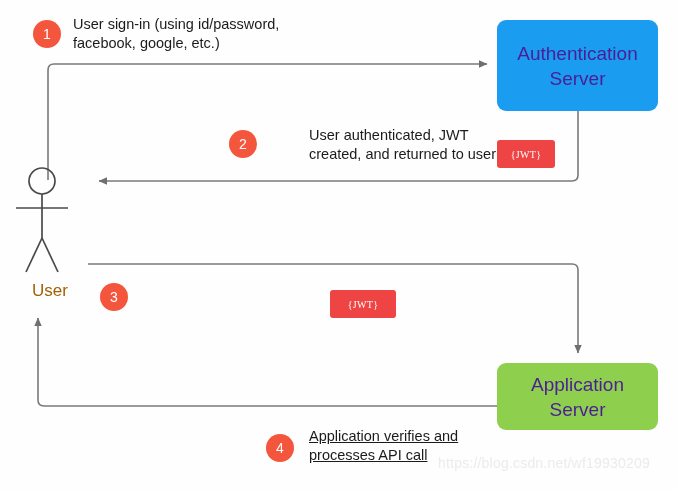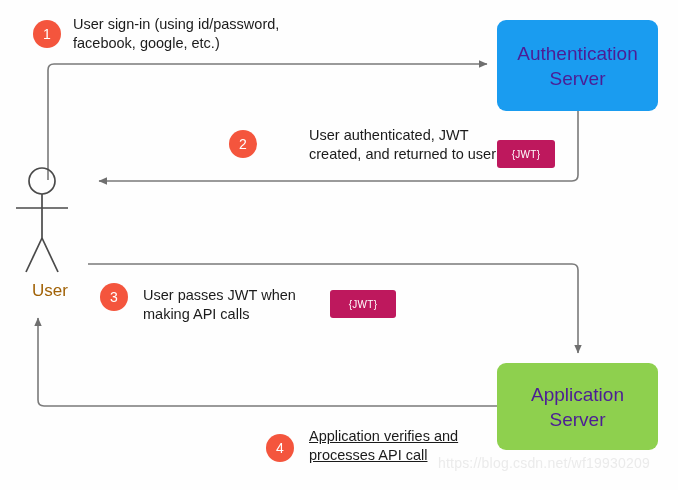--- a/index.html
+++ b/index.html
@@ -66,36 +66,37 @@
     left: 497px;
     top: 20px;
     width: 161px;
     height: 91px;
     background: #1a9cf0;
   }
   #app-server {
     left: 497px;
     top: 363px;
     width: 161px;
-    height: 87px;
+    height: 67px;
     background: #8ed04e;
   }
 
   
   .jwt-chip {
     position: absolute;
-    background: #be185d;
+    background: #ef4444;
     color: #ffffff;
     border-radius: 3px;
     font-size: 10px;
     display: flex;
     align-items: center;
     justify-content: center;
     letter-spacing: 0.3px;
     z-index: 6;
+    font-family: Liberation Serif, serif;
   }
   #jwt-chip-auth {
     left: 497px;
     top: 140px;
     width: 58px;
     height: 28px;
   }
   #jwt-chip-api {
     left: 330px;
     top: 290px;
@@ -176,22 +177,20 @@
 
   <div class="badge" style="left:33px; top:20px;">1</div>
   <div class="caption" style="left:73px; top:15px; width:275px;">User sign-in (using id/password,
 facebook, google, etc.)</div>
 
   <div class="badge" style="left:229px; top:130px;">2</div>
   <div class="caption" style="left:269px; top:126px; width:225px;margin-left:40px;">User authenticated, JWT
 created, and returned to user</div>
 
   <div class="badge" style="left:100px; top:283px;">3</div>
-  <div class="caption" style="left:143px; top:286px; width:185px;">User passes JWT when
-making API calls</div>
 
   <div class="badge" style="left:266px; top:434px;">4</div>
   <div class="caption" style="left:309px; top:427px; width:200px;text-decoration:underline;">Application verifies and
 processes API call</div>
 
   <div id="watermark">https://blog.csdn.net/wf19930209</div>
 
 </div>
 
 </body></html>

